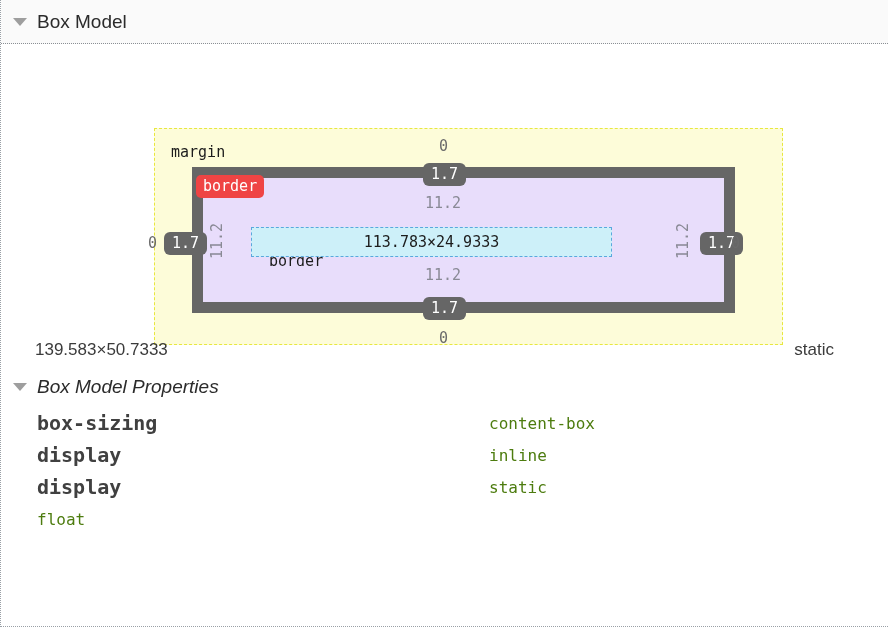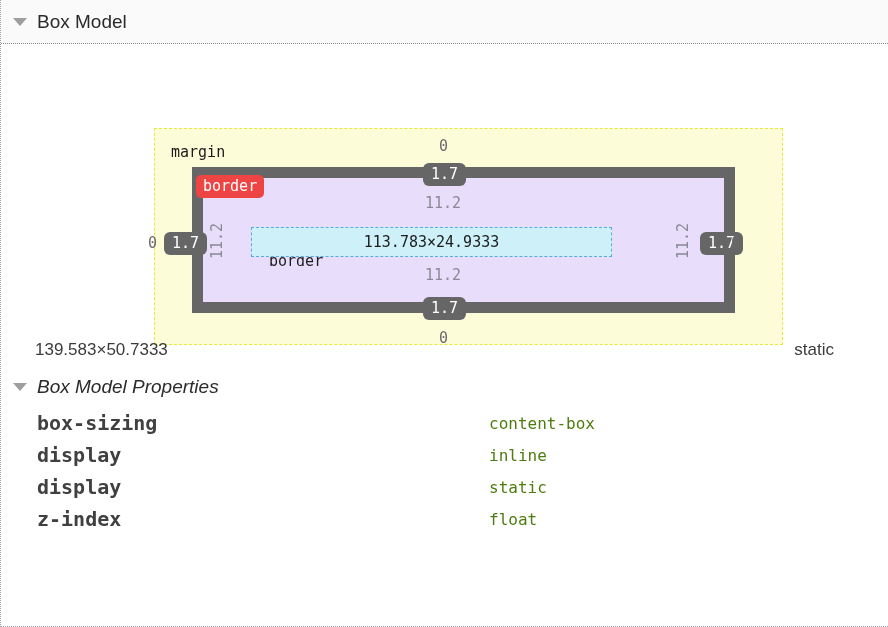--- a/index.html
+++ b/index.html
@@ -272,18 +272,17 @@
     </div>
     <div class="prop-row">
       <span class="prop-name">display</span>
       <span class="prop-value">inline</span>
     </div>
     <div class="prop-row">
       <span class="prop-name">display</span>
       <span class="prop-value">static</span>
     </div>
     <div class="prop-row">
-      <span class="prop-name">z-index</span>
       <span class="prop-value">float</span>
     </div>
   </div>
 
 </div>
 
 </body></html>

